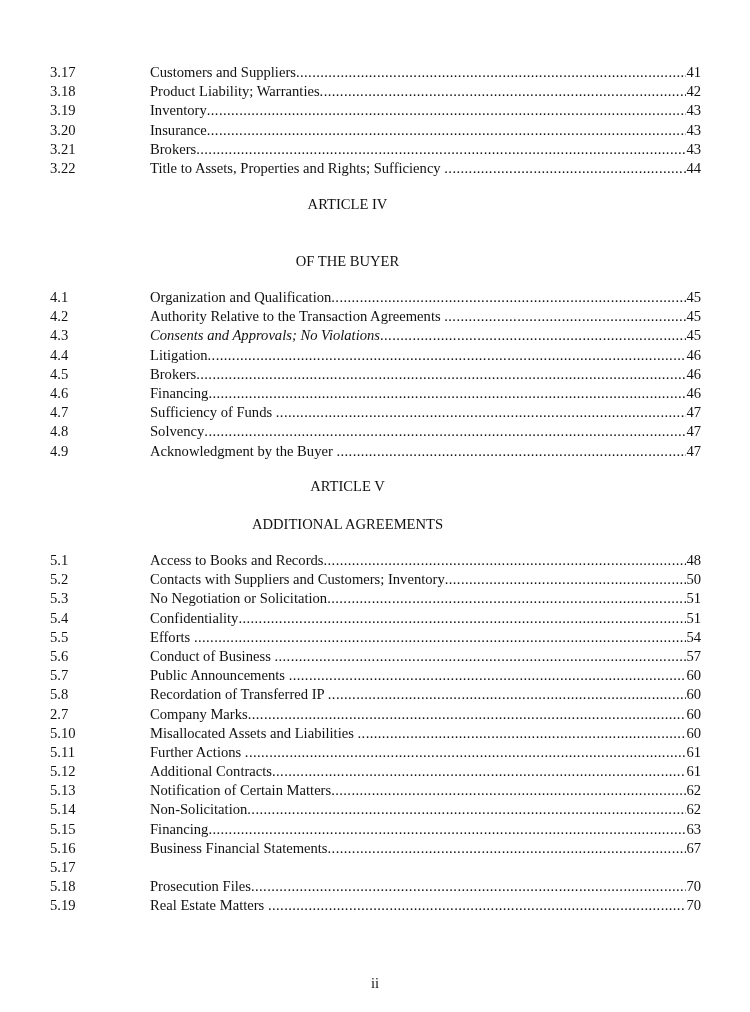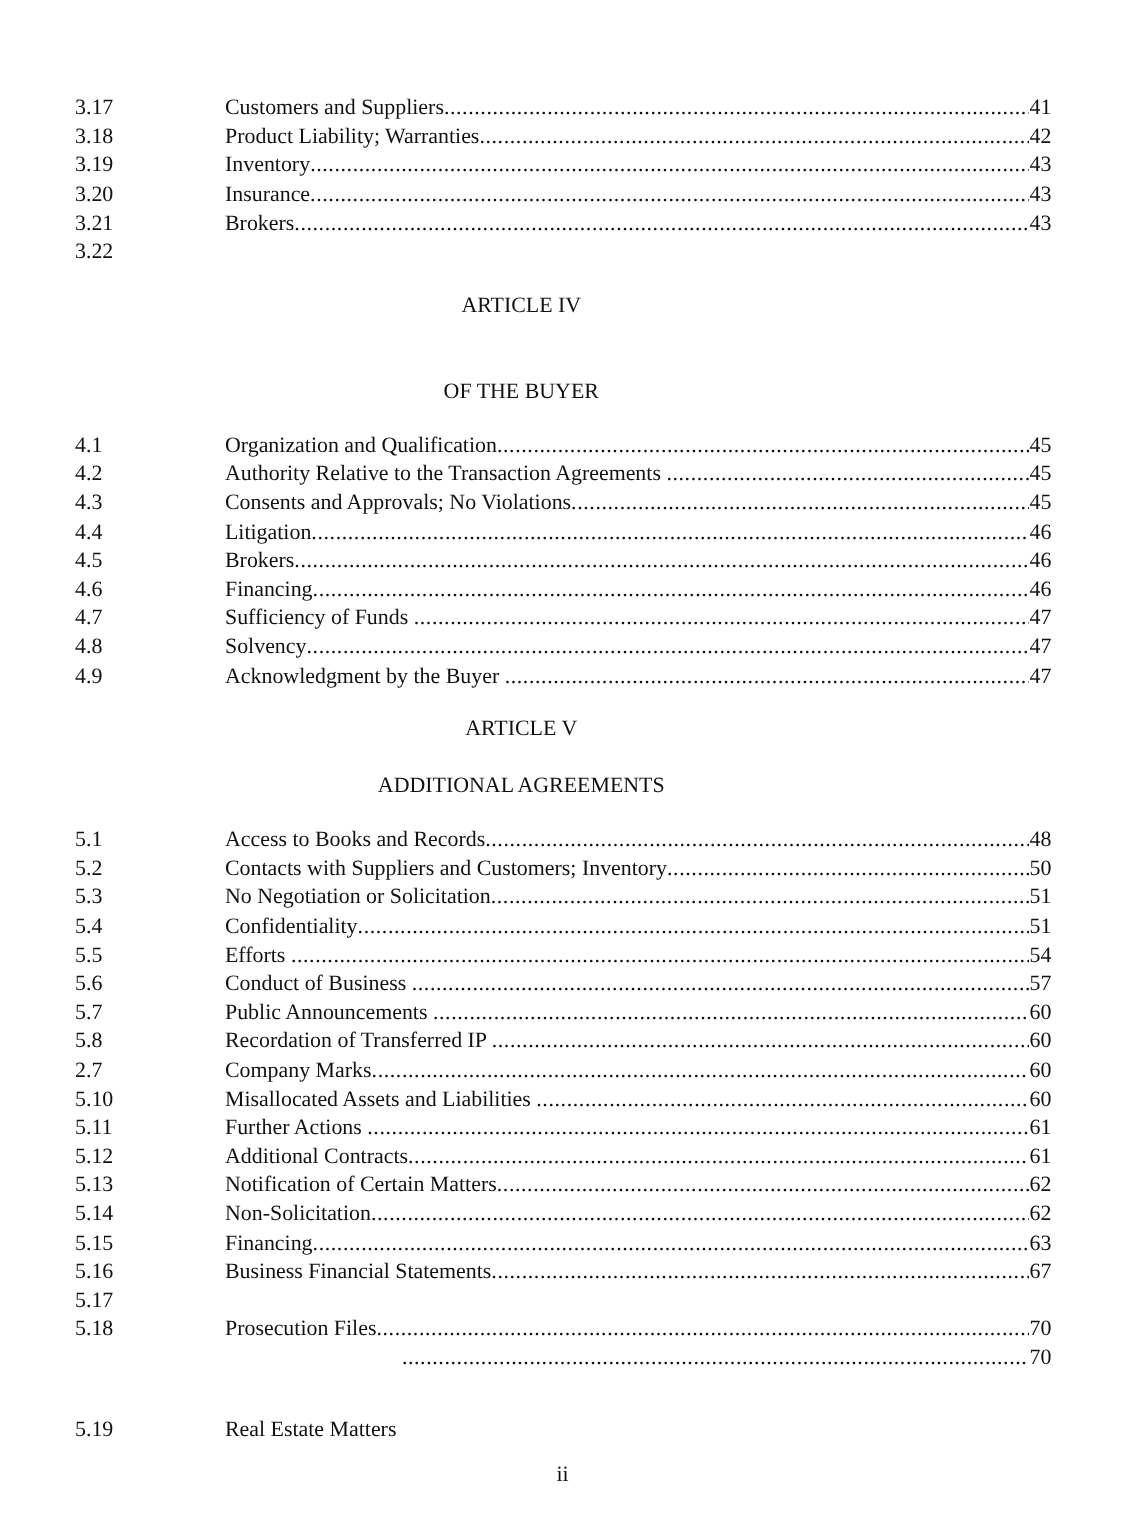--- a/index.html
+++ b/index.html
@@ -73,20 +73,25 @@
       <div class="row">
         <span class="num">3.21</span>
         <span class="entry">
           <span class="title" style="white-space: pre;">Brokers</span>
           <span class="leader"></span>
           <span class="page-num">43</span>
         </span>
       </div>
       <div class="row">
         <span class="num">3.22</span>
+        <span class="entry">
+          <span class="title" style="white-space: pre;">Title to Assets, Properties and Rights; Sufficiency </span>
+          <span class="leader"></span>
+          <span class="page-num">44</span>
+        </span>
       </div>
     </div>
 
   <div class="heading" style="top:195px;">ARTICLE IV</div>
   <div class="heading" style="top:252px;">OF THE BUYER</div>
 
   <div class="toc-block" style="top:288px;">
       <div class="row">
         <span class="num">4.1</span>
         <span class="entry">
@@ -99,21 +104,21 @@
         <span class="num">4.2</span>
         <span class="entry">
           <span class="title" style="white-space: pre;">Authority Relative to the Transaction Agreements </span>
           <span class="leader"></span>
           <span class="page-num">45</span>
         </span>
       </div>
       <div class="row">
         <span class="num">4.3</span>
         <span class="entry">
-          <span class="title" style="white-space: pre;">Consents and Approvals; No Violations</span>
+          <span class="title" style="white-space: pre; font-style: italic;">Consents and Approvals; No Violations</span>
           <span class="leader"></span>
           <span class="page-num">45</span>
         </span>
       </div>
       <div class="row">
         <span class="num">4.4</span>
         <span class="entry">
           <span class="title" style="white-space: pre;">Litigation</span>
           <span class="leader"></span>
           <span class="page-num">46</span>
@@ -300,21 +305,21 @@
         <span class="num">5.18</span>
         <span class="entry">
           <span class="title" style="white-space: pre;">Prosecution Files</span>
           <span class="leader"></span>
           <span class="page-num">70</span>
         </span>
       </div>
       <div class="row">
         <span class="num">5.19</span>
         <span class="entry">
-          <span class="title" style="white-space: pre; margin-top: 48px;">Real Estate Matters </span>
+          <span class="title" style="white-space: pre;">Real Estate Matters </span>
           <span class="leader"></span>
           <span class="page-num">70</span>
         </span>
       </div>
     </div>
 
   <div class="footer">ii</div>
 </div>
 
 </body></html>

